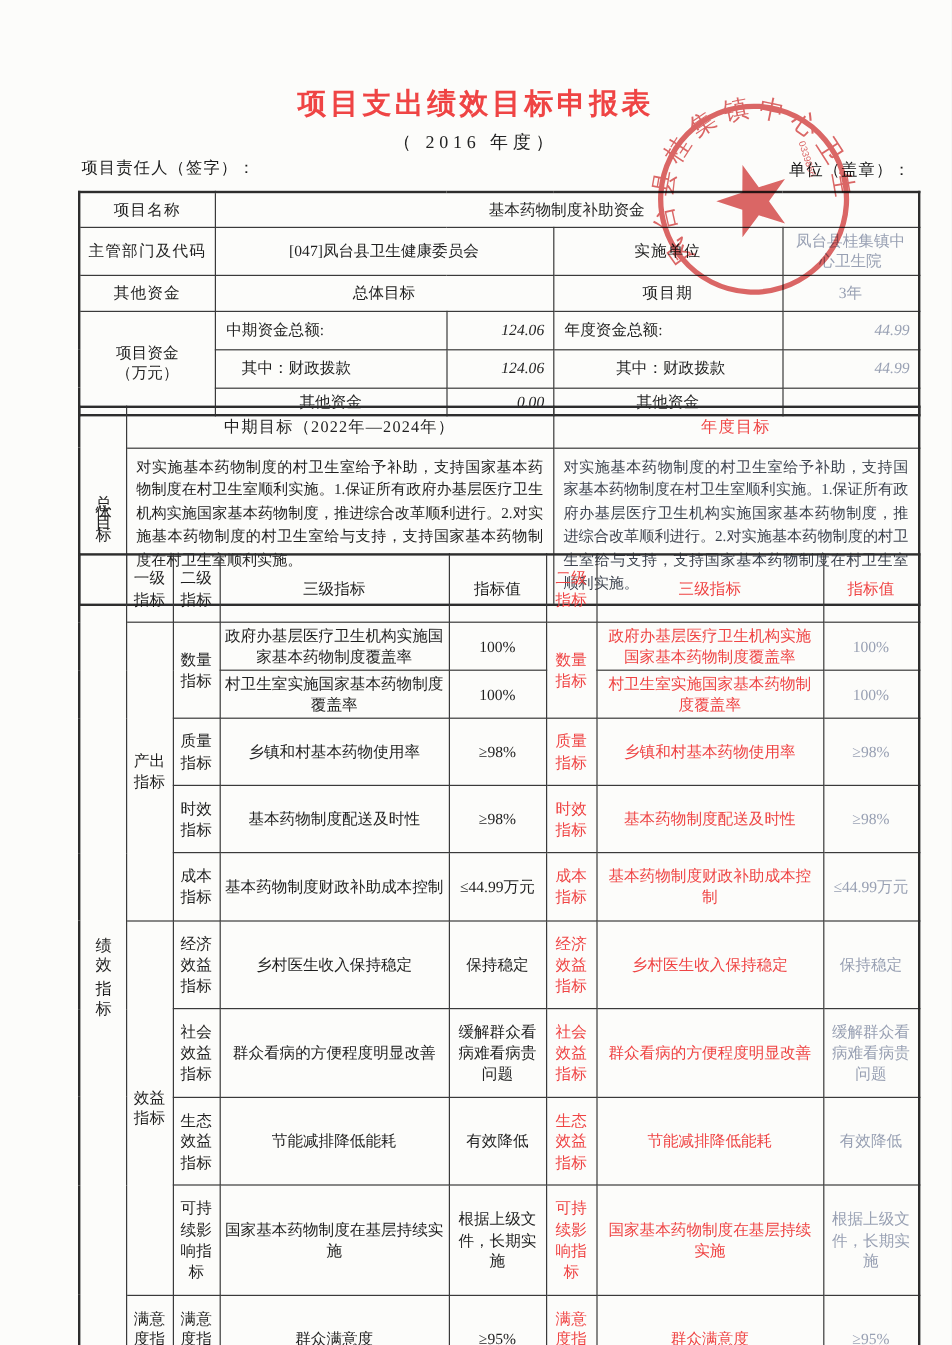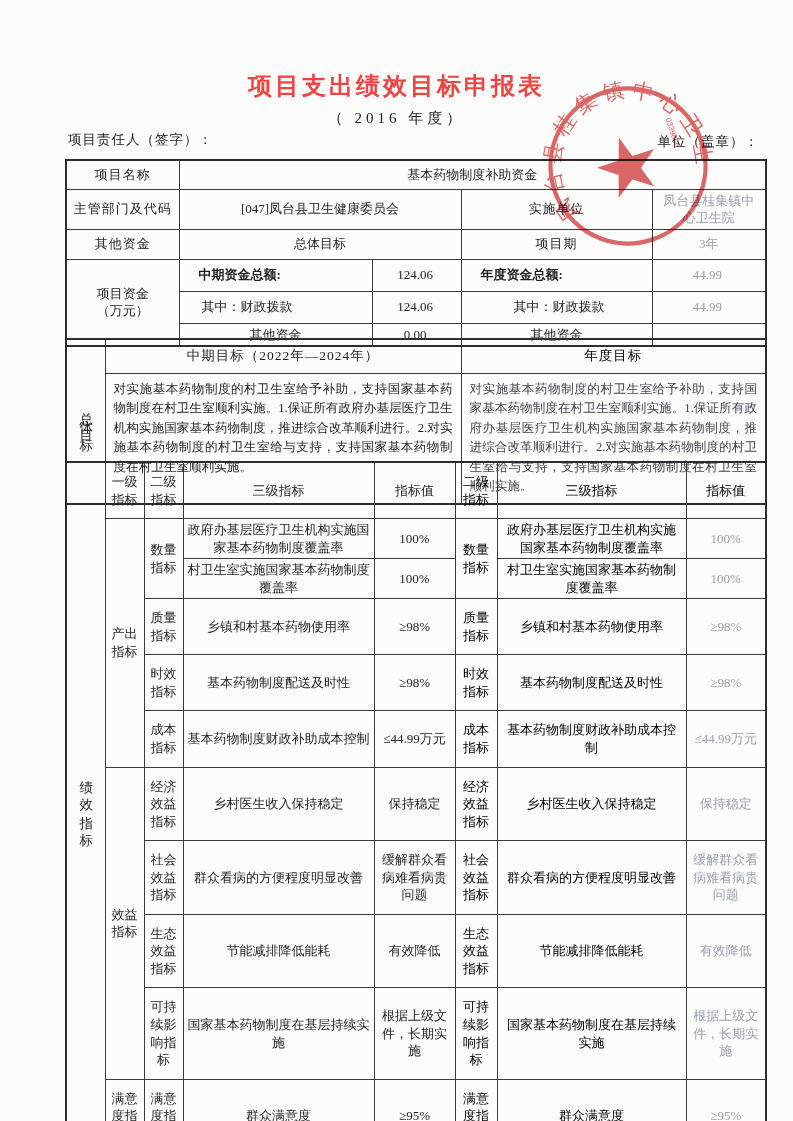--- a/index.html
+++ b/index.html
@@ -25,37 +25,37 @@
   td{
     border:1px solid #3a3a3a;text-align:center;vertical-align:middle;
     font-size:13px;line-height:1.35;padding:2px 4px;word-break:break-all;
     color:#1f1f1f;
   }
   table{border:2px solid #2d2d2d;}
   .tA{top:159px;}
   .tB{top:338px;}
   .tC{top:461px;}
   .lbl{letter-spacing:1px;margin-left:20px;}
-  .left{text-align:left;padding-left:19px;font-weight:bold;}
+  .left{text-align:left;padding-left:9px;}
   .left2{text-align:left;padding-left:22px;}
   .left3{text-align:left;padding-left:52px;}
-  .right{text-align:center;padding-right:7px;}
+  .right{text-align:right;padding-right:7px;font-style:italic;}
   .narrow{padding:10px 4px;}
   .goalhdr{font-size:13.5px;letter-spacing:1px;}
   .goaltext{
     text-align:justify;text-justify:inter-ideograph;font-size:12.6px;
     line-height:1.55;padding:6px 8px;vertical-align:top;word-break:break-all;
   }
   .vtext{
     writing-mode:vertical-lr;text-orientation:upright;
     letter-spacing:9px;display:inline-block;font-size:13.5px;
   }
   .vtext.wide{letter-spacing:18px;}
   
-  .dim{color:#000000;}
+  .dim{color:#ef4444;}
   .dimtext{color:#3e4450;}
   .faint{color:#98a0b3;}
   .stamp{
     position:absolute;left:540px;top:78px;width:176px;height:176px;
     transform:rotate(-18deg);opacity:.82;mix-blend-mode:multiply;
     pointer-events:none;z-index:5;
   }
 </style>
 </head>
 <body>

